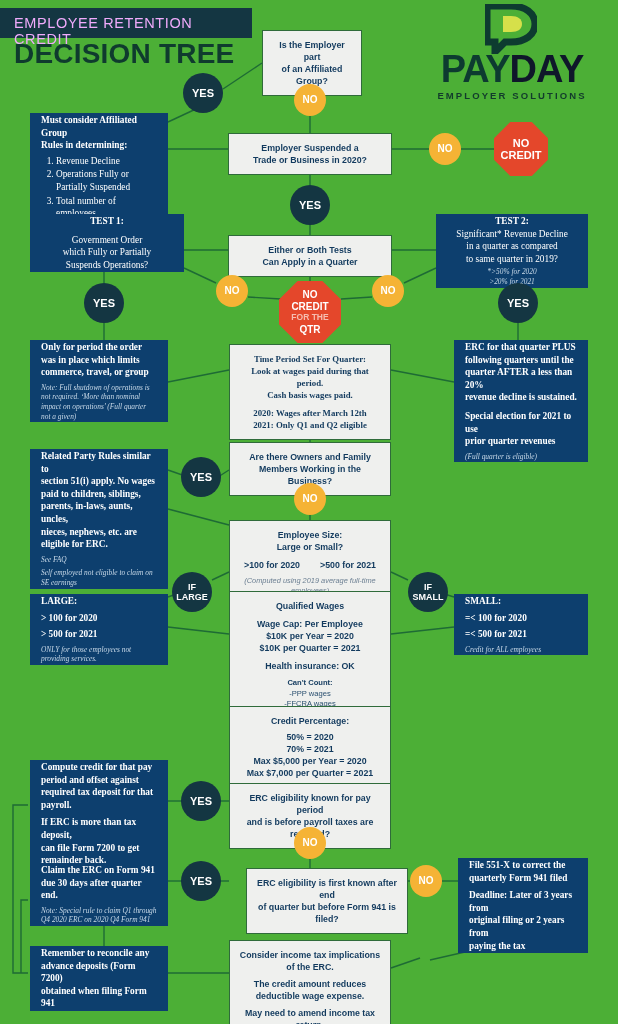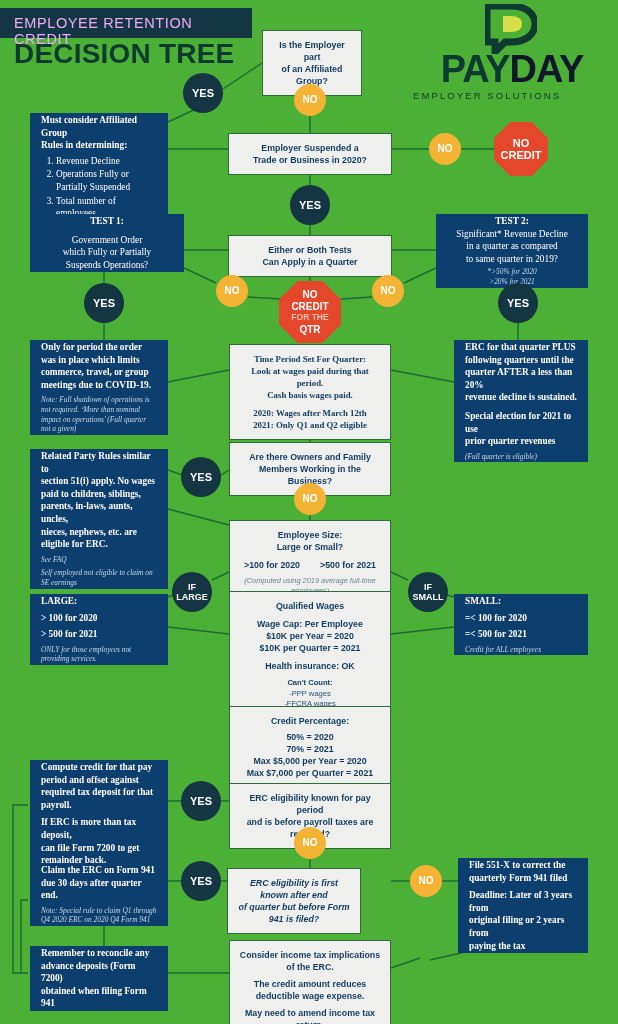--- a/index.html
+++ b/index.html
@@ -28,22 +28,22 @@
     color:#0f3b2e;font-size:28px;font-weight:700;letter-spacing:.2px;
   }
 
   
   .logo{position:absolute;left:413px;top:4px;width:198px;height:102px;}
   .logo-mark{position:absolute;left:72px;top:0px;}
   .logo-word{position:absolute;left:0px;top:46px;width:198px;text-align:center;
     font-size:38px;font-weight:700;letter-spacing:-1px;line-height:38px;}
   .logo-pay{color:#0d3b30;}
   .logo-day{color:#0f172a;}
-  .logo-sub{position:absolute;left:0;top:86px;width:198px;
-    color:#123b2c;font-size:9.5px;letter-spacing:2.1px;font-weight:400;}
+  .logo-sub{position:absolute;left:0;top:86px;width:198px;text-align:center;
+    color:#123b2c;font-size:9.5px;letter-spacing:2.1px;font-weight:700;}
 
   
   .node{position:absolute;box-sizing:border-box;}
   .box-dark{
     background:#0d3f6e;color:#ffffff;padding:1px 11px;
     font-size:9.3px;line-height:12.6px;font-weight:700;font-family:Liberation Serif, serif;
   }
   .box-light{
     background:#eff0ee;color:#123a5e;border:1px solid #2f6b3a;
     padding:8px 8px;font-size:8.8px;line-height:12px;font-weight:700;
@@ -264,21 +264,20 @@
     <span>QTR</span>
   </div>
 
   <div class="pill pill-yes" style="left:84px;top:283px;">YES</div>
   <div class="pill pill-yes" style="left:498px;top:283px;">YES</div>
 
   <div class="node box-dark" style="left:30px;top:340px;width:138px;">
     <span class="ln">Only for period the order</span>
     <span class="ln">was in place which limits</span>
     <span class="ln">commerce, travel, or group</span>
-    <span class="ln">meetings due to COVID-19.</span>
     <span class="note">Note: Full shutdown of operations is not required. ‘More than nominal impact on operations’ (Full quarter not a given)</span>
   </div>
 
   <div class="node box-light" style="left:229px;top:344px;width:162px;font-family:Liberation Serif, serif;">
     <span class="ln">Time Period Set For Quarter:</span>
     <span class="ln">Look at wages paid during that period.</span>
     <span class="ln">Cash basis wages paid.</span>
     <span class="gap"></span>
     <span class="ln">2020: Wages after March 12th</span>
     <span class="ln">2021: Only Q1 and Q2 eligible</span>
@@ -403,21 +402,21 @@
   <div class="pill pill-no" style="left:294px;top:827px;">NO</div>
 
   <div class="node box-dark" style="left:30px;top:863px;width:138px;">
     <span class="ln">Claim the ERC on Form 941</span>
     <span class="ln">due 30 days after quarter end.</span>
     <span class="note">Note: Special rule to claim Q1 through Q4 2020 ERC on 2020 Q4 Form 941</span>
   </div>
 
   <div class="pill pill-yes" style="left:181px;top:861px;">YES</div>
 
-  <div class="node box-light" style="left:227px;top:868px;width:134px;font-style:italic;">
+  <div class="node box-light" style="left:246px;top:868px;width:162px;">
     <span class="ln">ERC eligibility is first known after end</span>
     <span class="ln">of quarter but before Form 941 is filed?</span>
   </div>
 
   <div class="pill pill-no" style="left:410px;top:865px;">NO</div>
 
   <div class="node box-dark" style="left:458px;top:858px;width:130px;">
     <span class="ln">File 551-X to correct the</span>
     <span class="ln">quarterly Form 941 filed</span>
     <span class="gap" style="height:5px"></span>

